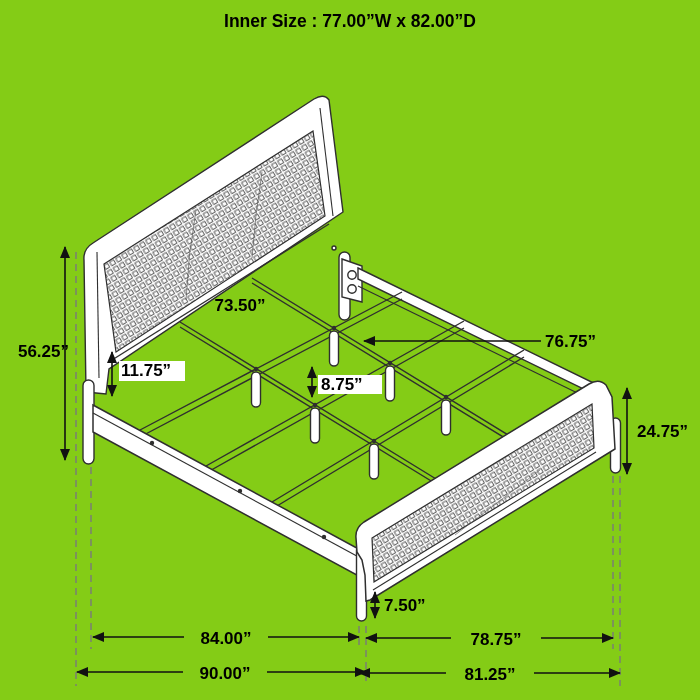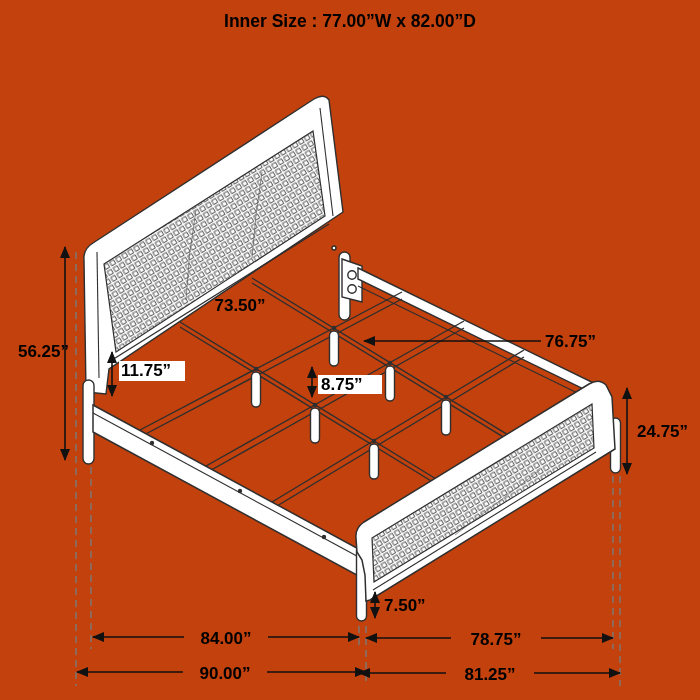--- a/index.html
+++ b/index.html
@@ -1,16 +1,16 @@
 <!DOCTYPE html>
 <html><head>
 <meta charset="utf-8">
 <style>
   html,body{margin:0;padding:0;background:#ffffff;}
-  .stage{position:relative;width:700px;height:700px;background:#c2410c;overflow:hidden;
+  .stage{position:relative;width:700px;height:700px;background:#84cc16;overflow:hidden;
          font-family:"Liberation Sans", sans-serif;}
   svg{display:block;}
   text{font-family:"Liberation Sans", sans-serif;font-weight:bold;fill:#000;}
   .dim-label{font-size:17px;}
   .title-label{font-size:17.5px;}
 </style>
 </head>
 <body>
 
 <div class="stage">

